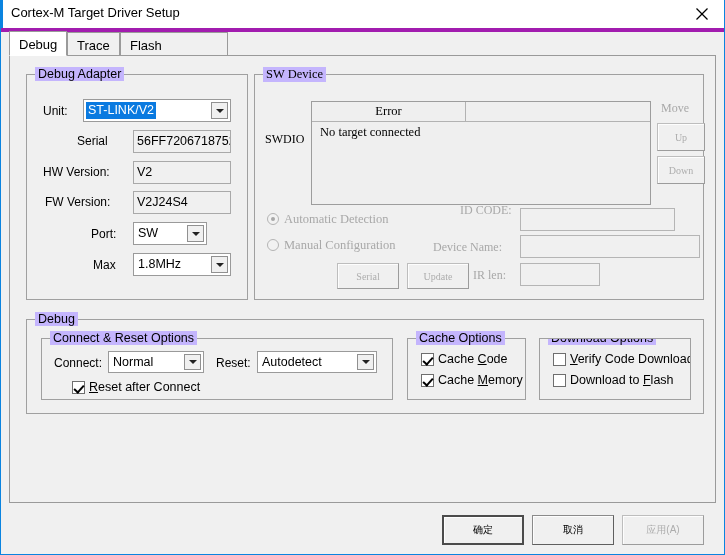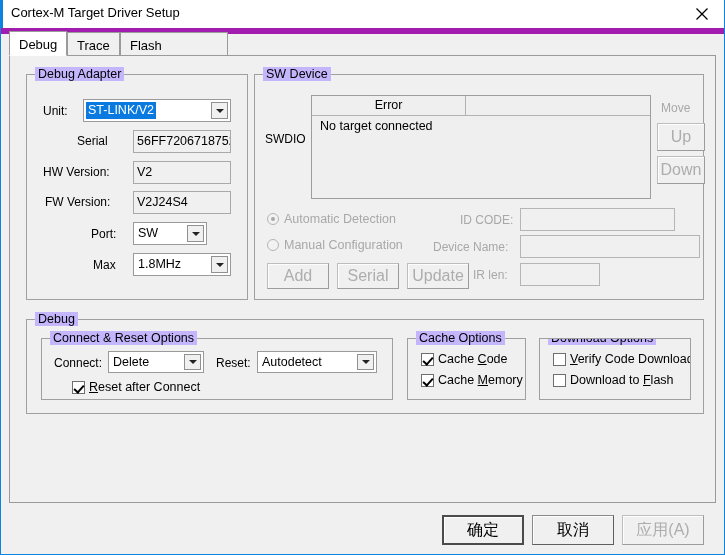--- a/index.html
+++ b/index.html
@@ -15,21 +15,21 @@
     position: absolute; inset: 0;
     border: 1px solid #0a84e0;
     border-top: none;
     background: #f0f0f0;
     box-sizing: border-box;
   }
   
   .titlebar {
     position: absolute; left: 0; top: 0; right: 0; height: 28px;
     background: #ffffff;
-    border-bottom: 6px solid #a21caf;
+    border-bottom: 4px solid #a21caf;
   }
   .titlebar .tbborder {
     position: absolute; left:0; top:0; width: 2px; height: 28px; background:#0a84e0;
   }
   .title-text {
     position: absolute; left: 10px; top: 5px;
     font-size: 13px; color: #000;
   }
   .close-btn {
     position: absolute; right: 0; top: 0; width: 45px; height: 27px;
@@ -132,34 +132,35 @@
   }
   
   .btn {
     position: absolute;
     box-sizing: border-box;
     background: #f0f0f0;
     border: 1px solid #8a8a8a;
     border-right-color: #5f5f5f;
     border-bottom-color: #5f5f5f;
     box-shadow: inset 1px 1px 0 #fdfdfd;
-    font-size: 16px;
+    font-size: 10px;
     display: flex; align-items: center; justify-content: center;
     color: #000;
     cursor: default;
   }
   .btn.dis { color: #adadad; border-color:#bdbdbd; border-right-color:#9c9c9c; border-bottom-color:#9c9c9c;}
   .btn.default { border: 2px solid #4b4b4b; }
   
   .listview {
     position: absolute;
     box-sizing: border-box;
     border: 1px solid #9d9d9d;
     background: #efefef;
     overflow: hidden;
+    margin-top: 6px;
   }
   .lv-header {
     position: absolute; left: 0; top: 0; right: 0; height: 20px;
     display: flex;
   }
   .lv-col {
     box-sizing: border-box;
     border-right: 1px solid #b2b2b2;
     border-bottom: 1px solid #b2b2b2;
     background: #efefef;
@@ -278,21 +279,21 @@
 
       <span class="lbl" style="left:66px;top:183px;">Max</span>
       <div class="combo" style="left:106px;top:178px;width:98px;height:23px;">
         <span class="ctext">1.8MHz</span>
         <span class="arrow">
             <i></i>
           </span>
       </div>
     </div>
 
-    <div class="group" style="left:244px;top:18px;width:450px;height:226px;">
+    <div class="group" style="left:244px;top:18px;width:450px;height:226px;font-family:Liberation Serif, serif;">
       <span class="glabel">SW Device</span>
 
       <span class="lbl" style="left:10px;top:57px;">SWDIO</span>
 
       <div class="listview" style="left:56px;top:20px;width:340px;height:104px;">
         <div class="lv-header">
           <div class="lv-col" style="width:155px;">Error</div>
           <div class="lv-col" style="width:185px;"></div>
         </div>
         <div class="lv-row">
@@ -310,49 +311,46 @@
 
       <div class="radio dis" style="left:12px;top:138px;">
         <span class="rbox on"></span>
         <span class="rtext">Automatic Detection</span>
       </div>
       <div class="radio dis" style="left:12px;top:164px;">
         <span class="rbox"></span>
         <span class="rtext">Manual Configuration</span>
       </div>
 
-      <span class="lbl dis" style="left:205px;top:138px;">ID CODE:</span>
+      <span class="lbl dis" style="left:205px;top:128px;">ID CODE:</span>
       <div class="textbox empty" style="left:265px;top:133px;width:155px;height:23px;"></div>
 
       <span class="lbl dis" style="left:178px;top:165px;">Device Name:</span>
       <div class="textbox empty" style="left:265px;top:160px;width:180px;height:23px;"></div>
 
       <span class="lbl dis" style="left:218px;top:193px;">IR len:</span>
       <div class="textbox empty" style="left:265px;top:188px;width:80px;height:23px;"></div>
 
-      <div class="btn dis" style="left:12px;top:188px;width:62px;height:26px;">
-        <span>Add</span>
-      </div>
       <div class="btn dis" style="left:82px;top:188px;width:62px;height:26px;">
         <span>Serial</span>
       </div>
       <div class="btn dis" style="left:152px;top:188px;width:62px;height:26px;">
         <span>Update</span>
       </div>
     </div>
 
     <div class="group" style="left:16px;top:263px;width:678px;height:95px;">
       <span class="glabel">Debug</span>
 
       <div class="group" style="left:14px;top:18px;width:352px;height:62px;">
         <span class="glabel">Connect &amp; Reset Options</span>
 
         <span class="lbl" style="left:12px;top:17px;">Connect:</span>
         <div class="combo" style="left:66px;top:12px;width:96px;height:22px;">
-          <span class="ctext">Delete</span>
+          <span class="ctext">Normal</span>
           <span class="arrow">
               <i></i>
             </span>
         </div>
 
         <span class="lbl" style="left:174px;top:17px;">Reset:</span>
         <div class="combo" style="left:215px;top:12px;width:120px;height:22px;">
           <span class="ctext">Autodetect</span>
           <span class="arrow">
               <i></i>

